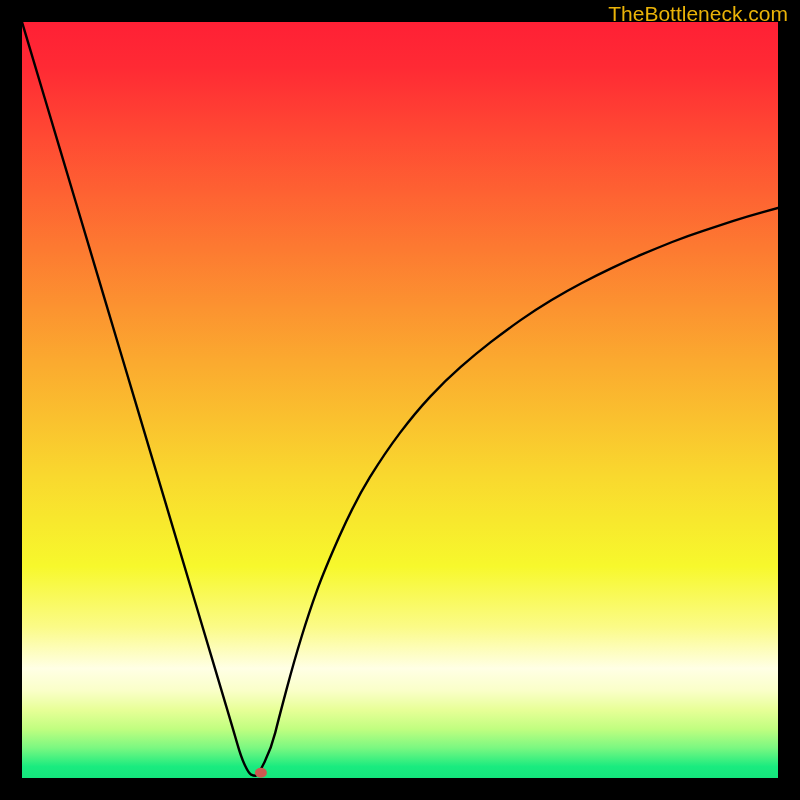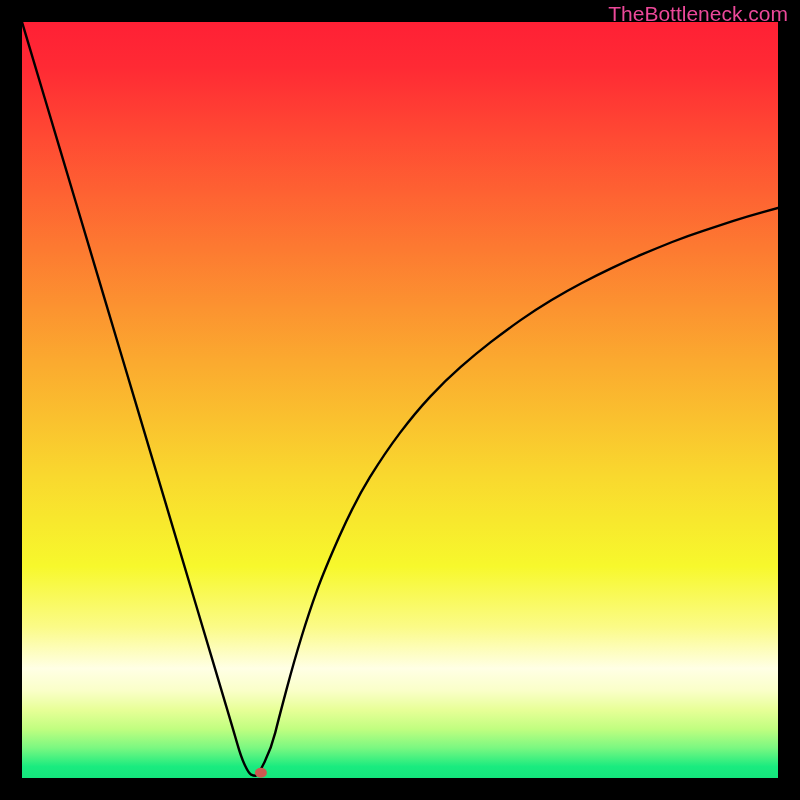--- a/index.html
+++ b/index.html
@@ -21,21 +21,21 @@
     left: 22px;
     top: 22px;
     width: 756px;
     height: 756px;
     overflow: hidden;
   }
   .watermark {
     position: absolute;
     top: 2px;
     right: 12px;
-    color: #ec4899;
+    color: #eab308;
     font-family: Arial, Helvetica, sans-serif;
     font-size: 21px;
     font-weight: 500;
     letter-spacing: 0px;
   }
   svg { display: block; }
 </style>
 </head>
 <body>
 

